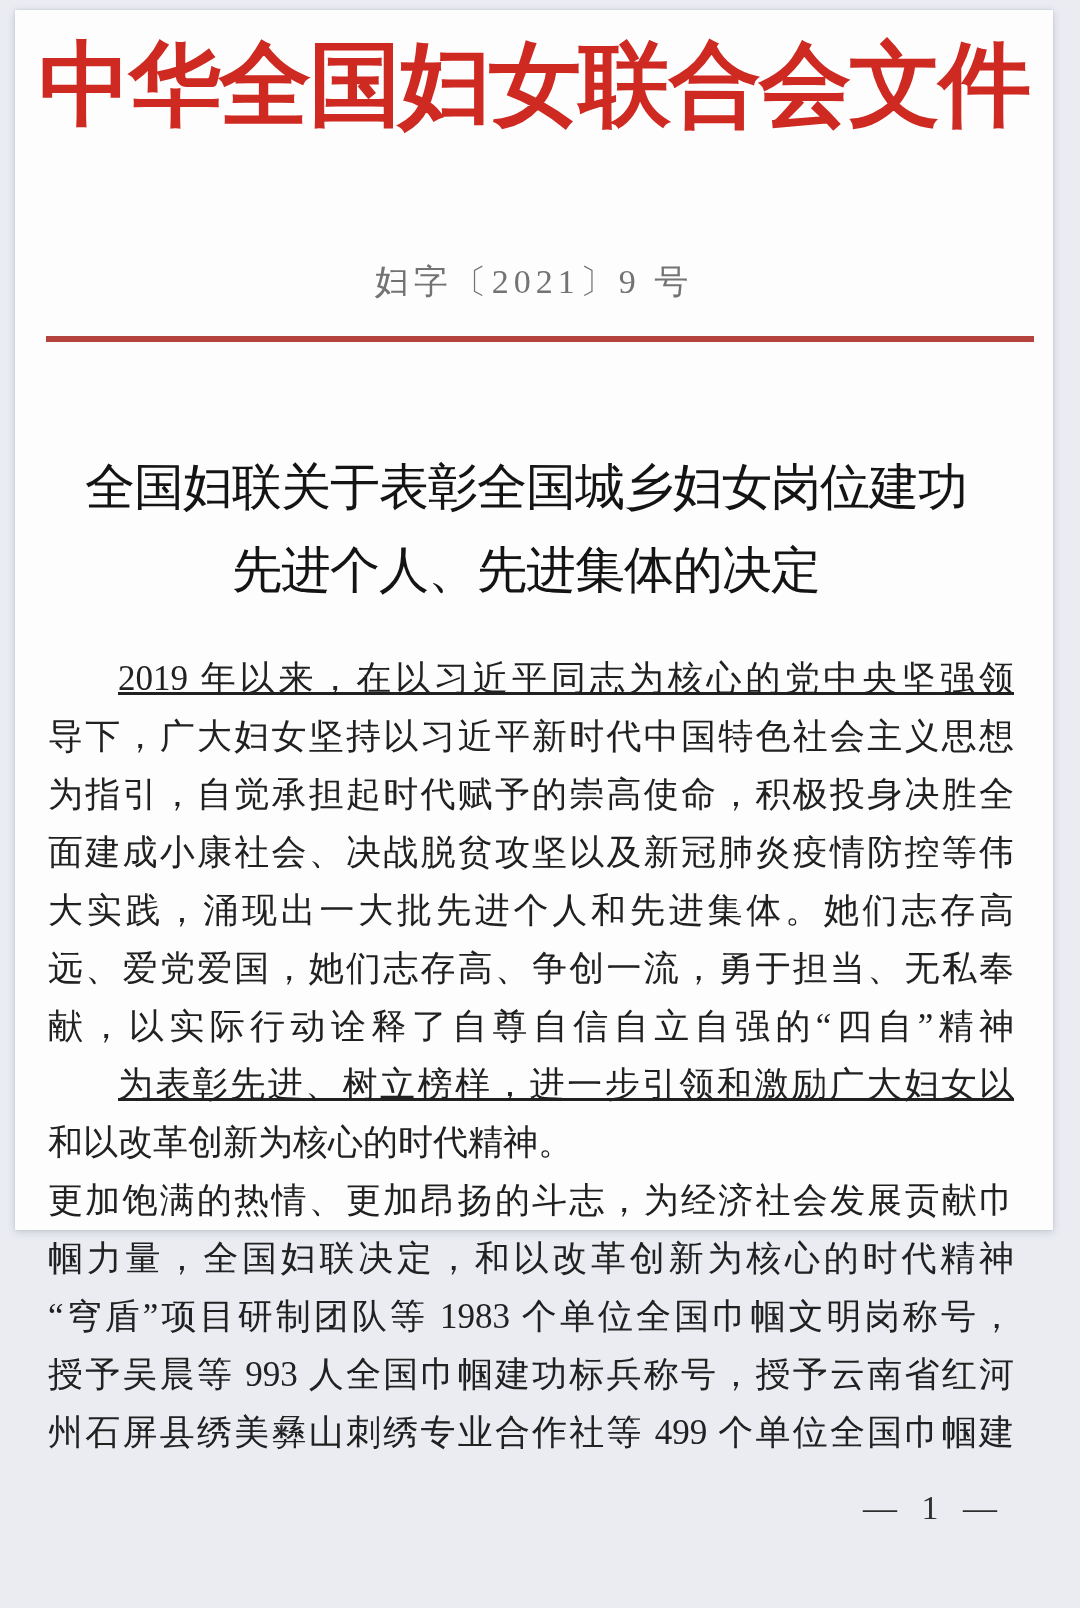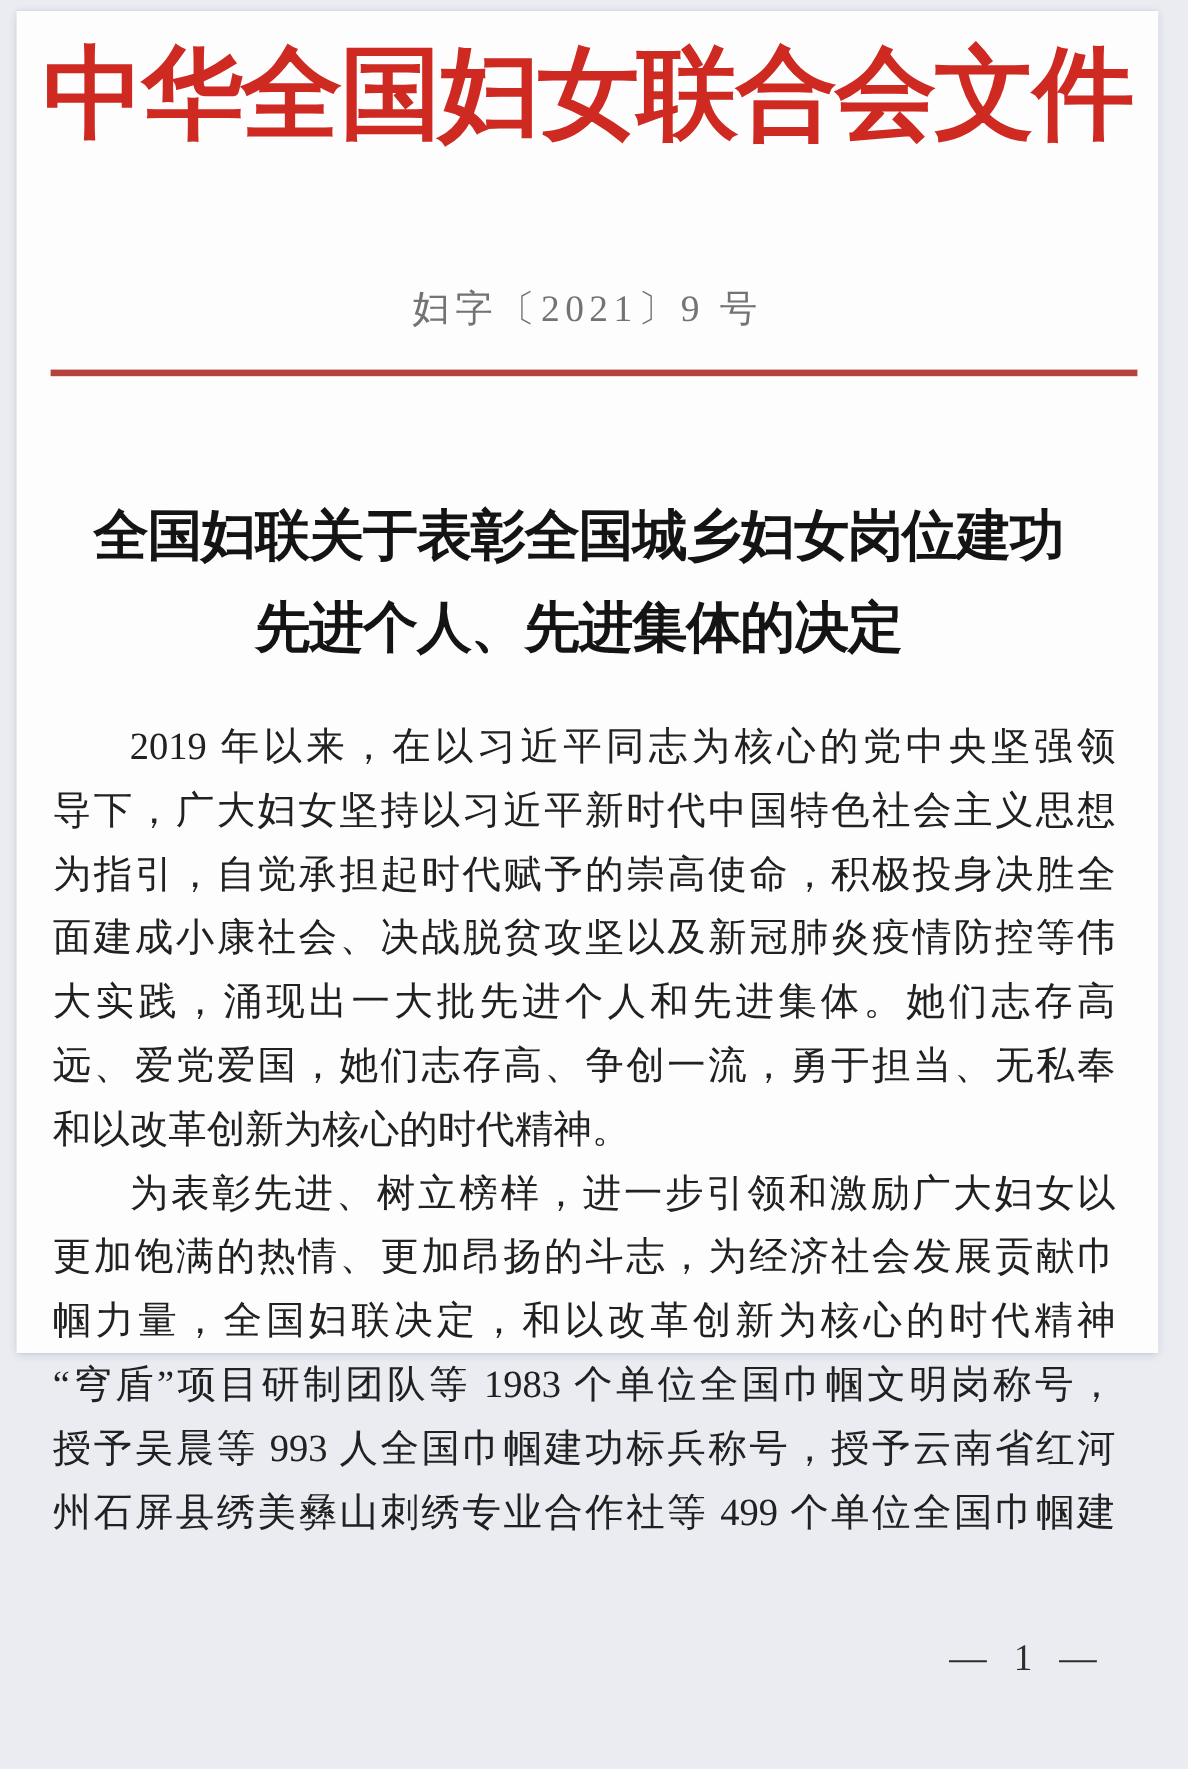--- a/index.html
+++ b/index.html
@@ -53,21 +53,21 @@
     width: 988px;
     height: 6px;
     background: var(--line-red, #b5433d);
   }
   .doc-title {
     position: absolute;
     top: 436px;
     left: 0;
     right: 16px;
     text-align: center;
-    font-weight: bold;
+    font-weight: normal;
     font-size: 50px;
     line-height: 83px;
     letter-spacing: -1px;
     color: #141414;
     white-space: nowrap;
   }
   .doc-body {
     position: absolute;
     top: 640px;
     left: 33px;
@@ -77,20 +77,21 @@
   }
   .body-line {
     height: 58px;
     line-height: 58px;
     text-align: justify;
     text-align-last: justify;
     overflow: hidden;
   }
   .body-line.indent {
     text-indent: 2em;
+    text-decoration: underline;
   }
   .body-line.para-end {
     text-align-last: left;
   }
   .page-number {
     position: absolute;
     top: 1478px;
     right: 48px;
     font-size: 34px;
     line-height: 40px;
@@ -115,22 +116,23 @@
     <div>先进个人、先进集体的决定</div>
   </div>
 
   <div class="doc-body">
       <div class="body-line indent">2019 年以来，在以习近平同志为核心的党中央坚强领</div>
       <div class="body-line">导下，广大妇女坚持以习近平新时代中国特色社会主义思想</div>
       <div class="body-line">为指引，自觉承担起时代赋予的崇高使命，积极投身决胜全</div>
       <div class="body-line">面建成小康社会、决战脱贫攻坚以及新冠肺炎疫情防控等伟</div>
       <div class="body-line">大实践，涌现出一大批先进个人和先进集体。她们志存高</div>
       <div class="body-line">远、爱党爱国，她们志存高、争创一流，勇于担当、无私奉</div>
+      <div class="body-line">献，以实际行动诠释了自尊自信自立自强的“四自”精神</div>
+      <div class="body-line indent">为表彰先进、树立榜样，进一步引领和激励广大妇女以</div>
       <div class="body-line para-end">和以改革创新为核心的时代精神。</div>
-      <div class="body-line indent">为表彰先进、树立榜样，进一步引领和激励广大妇女以</div>
       <div class="body-line">更加饱满的热情、更加昂扬的斗志，为经济社会发展贡献巾</div>
       <div class="body-line">帼力量，全国妇联决定，和以改革创新为核心的时代精神</div>
       <div class="body-line">“穹盾”项目研制团队等 1983 个单位全国巾帼文明岗称号，</div>
       <div class="body-line">授予吴晨等 993 人全国巾帼建功标兵称号，授予云南省红河</div>
       <div class="body-line">州石屏县绣美彝山刺绣专业合作社等 499 个单位全国巾帼建</div>
     </div>
 
   <div class="page-number">— 1 —</div>
 
 </div>

